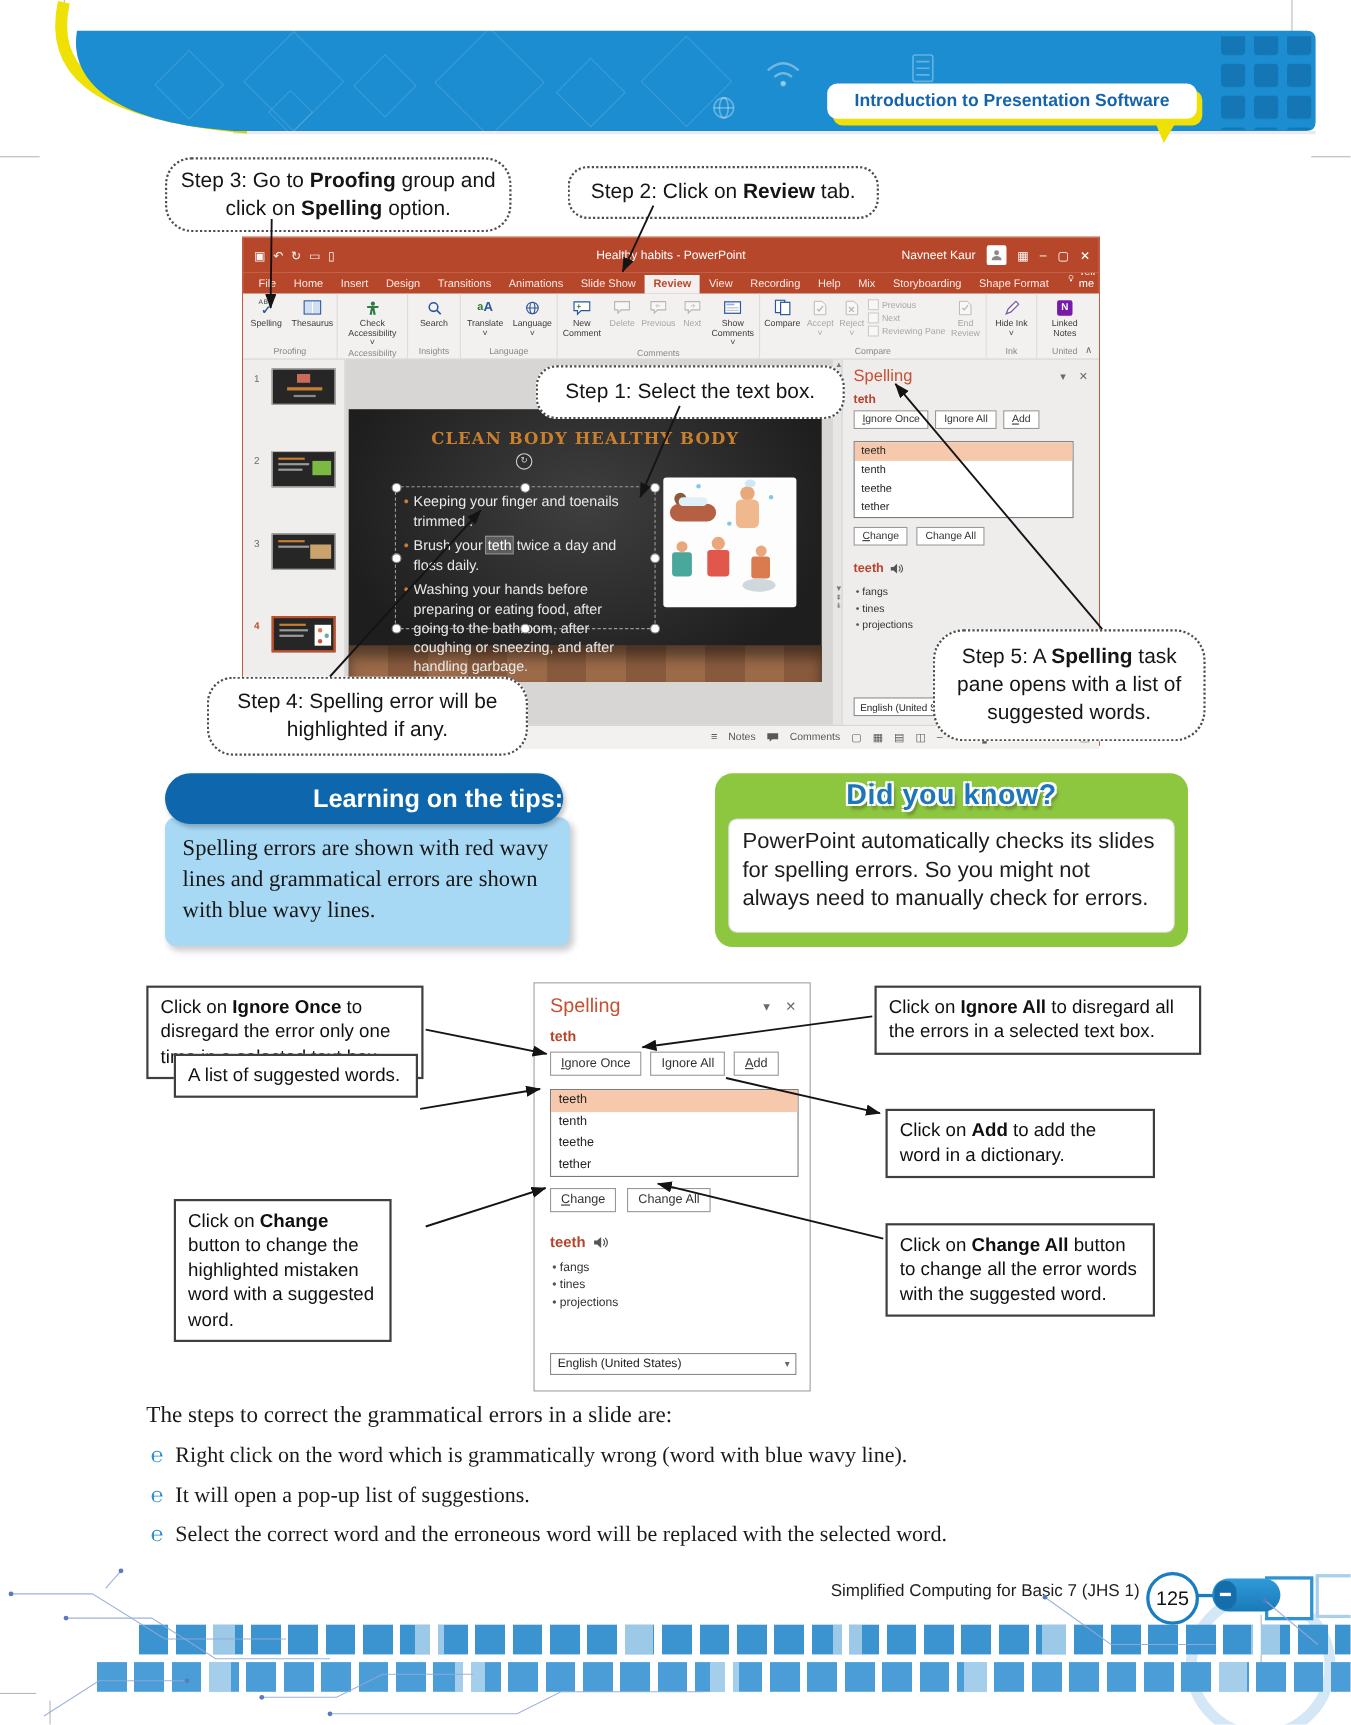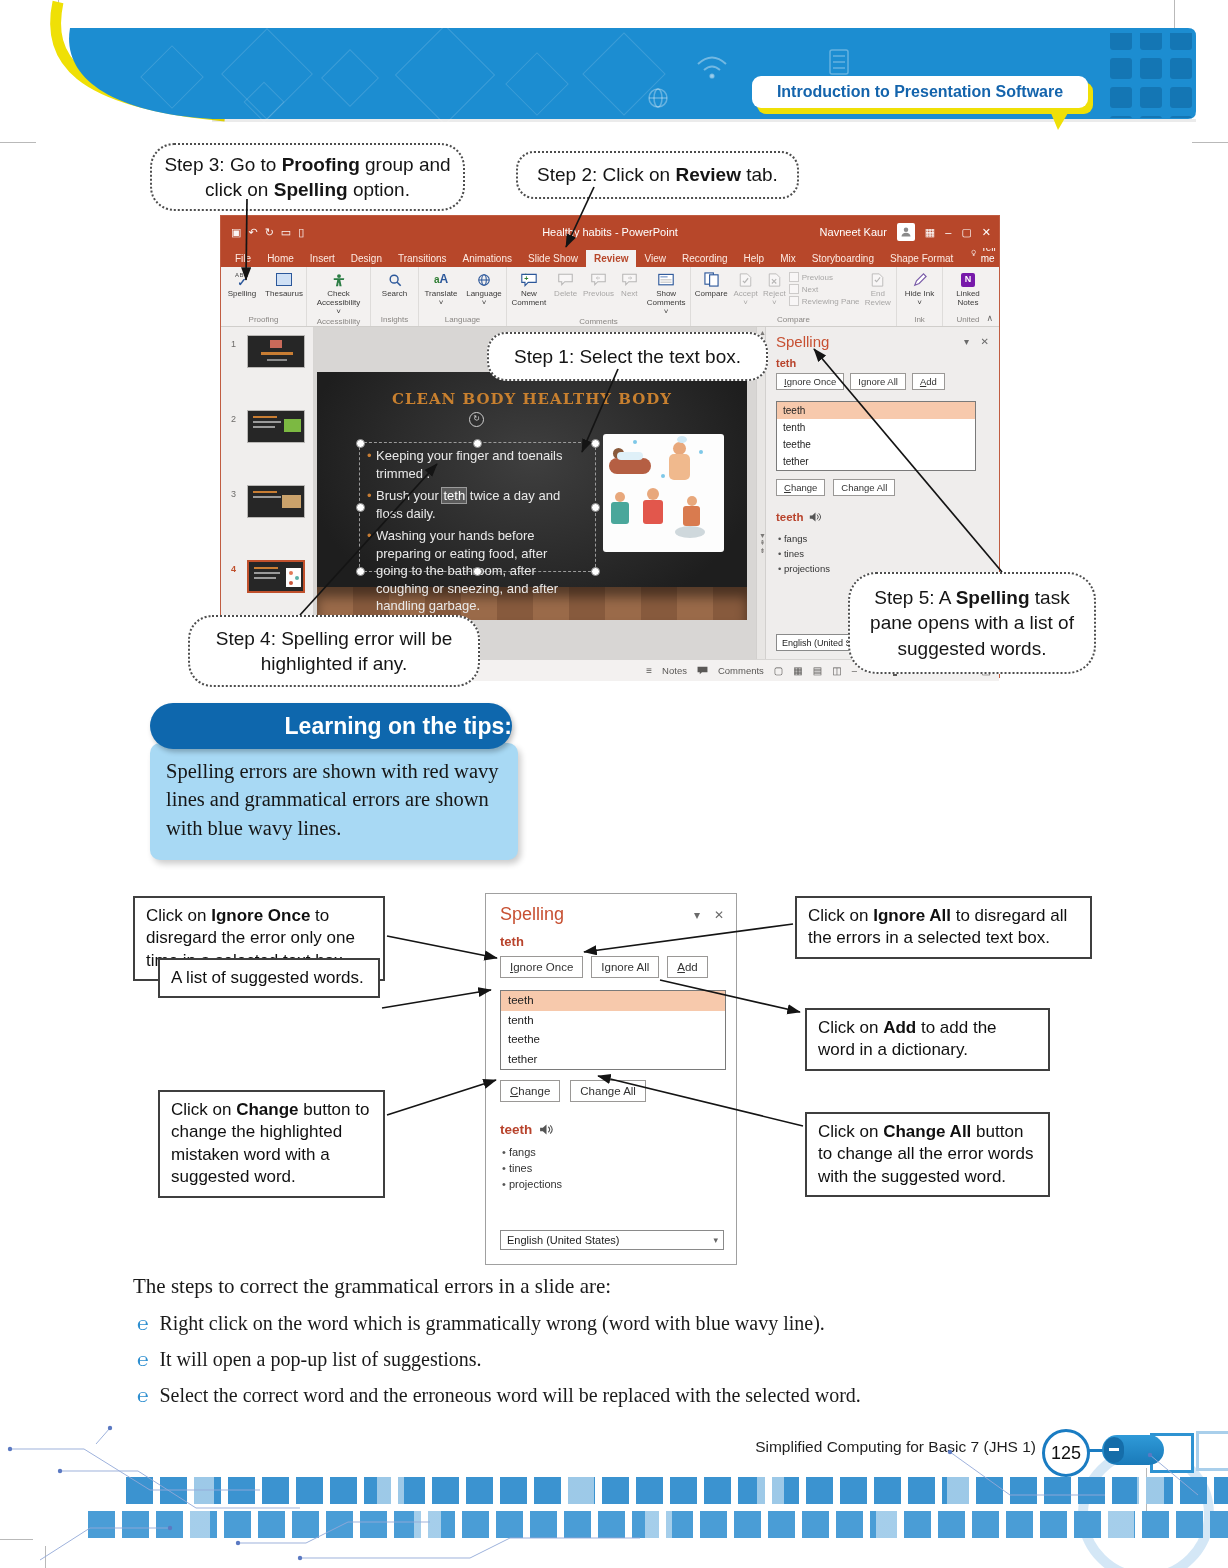--- a/index.html
+++ b/index.html
@@ -645,20 +645,24 @@
       <span>+</span>
       <span>50%</span>
       <span class="sic">◰</span>
     </div>
   </div>
 
   <div class="tipshead">
       <span>Learning on the tips:</span>
     </div>
   <div class="tipsbody">Spelling errors are shown with red wavy lines and grammatical errors are shown with blue wavy lines.</div>
+  <div class="know">
+    <div class="knowtitle">Did you know?</div>
+    <div class="knowbody">PowerPoint automatically checks its slides for spelling errors. So you might not always need to manually check for errors.</div>
+  </div>
 
   <div class="dpane">
     <span class="dtitle">Spelling</span>
     <span class="pico" style="right:36px;top:14px;font-size:12px">▾</span>
     <span class="pico" style="right:12px;top:14px;font-size:12px">✕</span>
     <span class="dword">teth</span>
     <div class="abs" style="left:14px;top:62px;display:flex;gap:8px">
       <span class="dbtn ub">Ignore Once</span>
       <span class="dbtn">Ignore All</span>
       <span class="dbtn ub">Add</span>
@@ -690,21 +694,21 @@
       <span style="margin-left:auto;margin-right:5px;font-size:9px;color:#666">▾</span>
     </div>
   </div>
 
   <div class="dbox" style="left:133px;top:896px;width:252px">
     <span>Click on </span><span class="b">Ignore Once</span><span> to disregard the error only one time in a selected text box.</span>
   </div>
   <div class="dbox" style="left:158px;top:958px;width:222px">
     <span>A list of suggested words.</span>
   </div>
-  <div class="dbox" style="left:158px;top:1090px;width:227px">
+  <div class="dbox" style="left:158px;top:1090px;width:198px">
     <span>Click on </span><span class="b">Change</span><span> button to change the highlighted mistaken word with a suggested word.</span>
   </div>
   <div class="dbox" style="left:795px;top:896px;width:297px">
     <span>Click on </span><span class="b">Ignore All</span><span> to disregard all the errors in a selected text box.</span>
   </div>
   <div class="dbox" style="left:805px;top:1008px;width:245px">
     <span>Click on </span><span class="b">Add</span><span> to add the word in a dictionary.</span>
   </div>
   <div class="dbox" style="left:805px;top:1112px;width:245px">
     <span>Click on </span><span class="b">Change All</span><span> button to change all the error words with the suggested word.</span>

